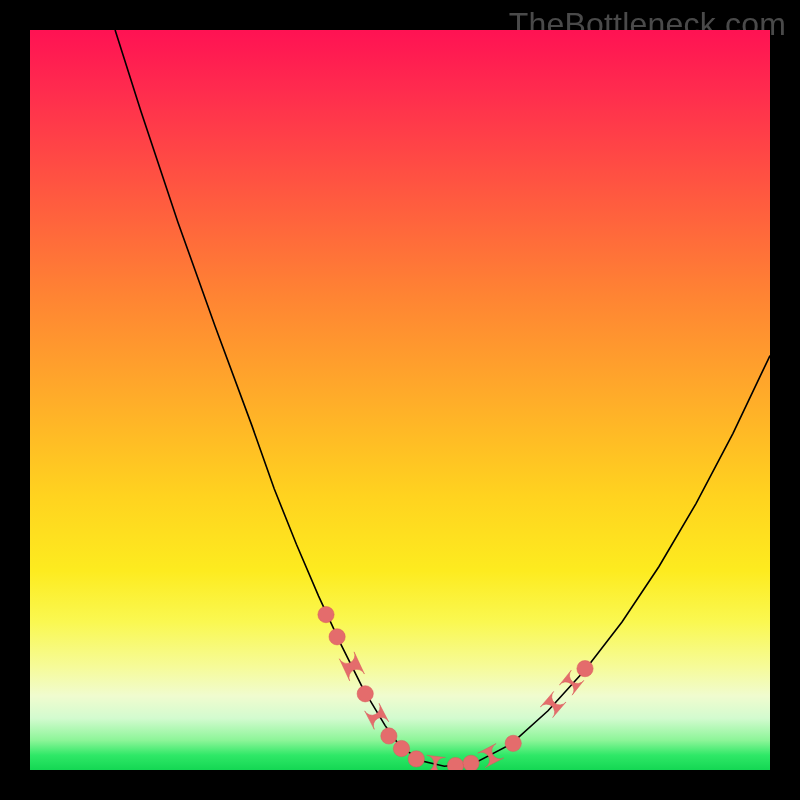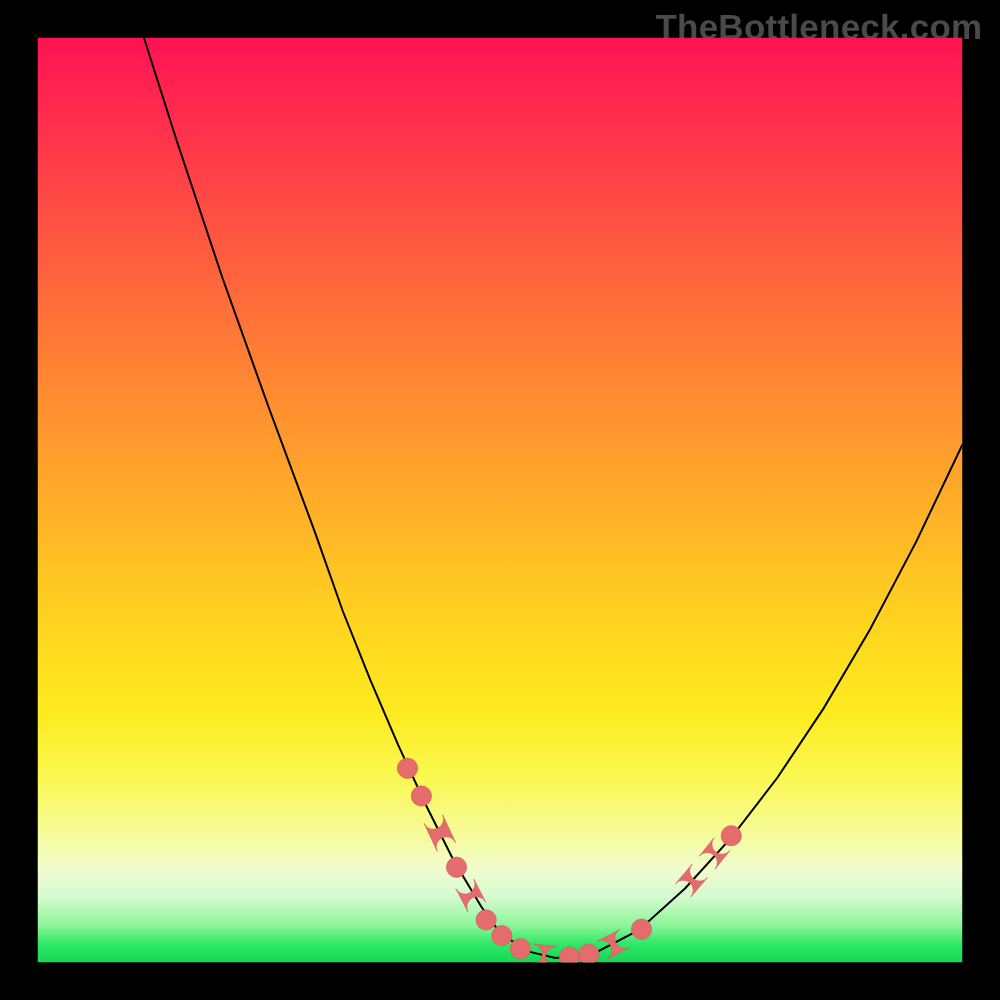--- a/index.html
+++ b/index.html
@@ -8,23 +8,23 @@
     width: 800px;
     height: 800px;
     background: #000;
     position: relative;
   }
   .watermark {
     position: absolute;
     top: 6px;
     right: 14px;
     font-family: Arial, Helvetica, sans-serif;
-    font-size: 28px;
+    font-size: 32px;
     color: #4a4a4a;
-    font-weight: 700;
+    font-weight: 400;
     letter-spacing: 0.2px;
   }
   .plot {
     position: absolute;
     left: 30px;
     top: 30px;
     width: 740px;
     height: 740px;
     overflow: hidden;
   }

